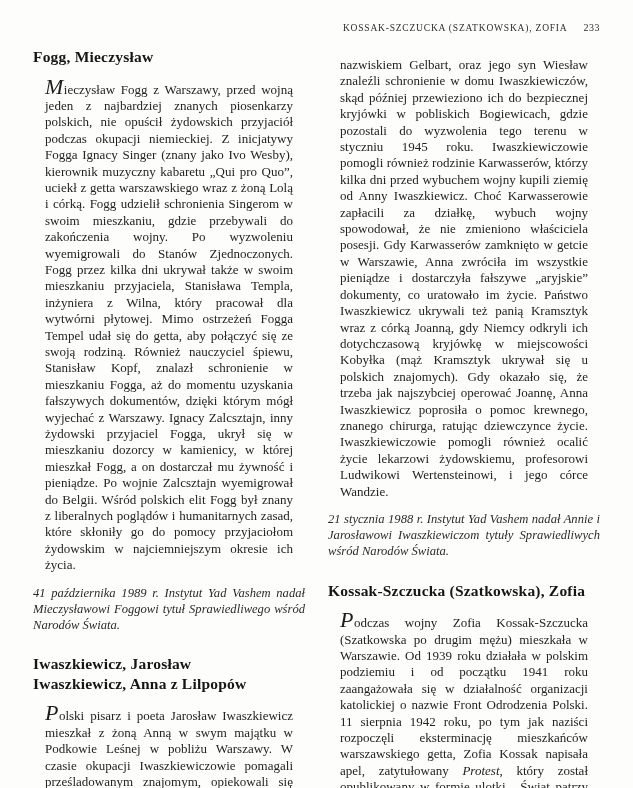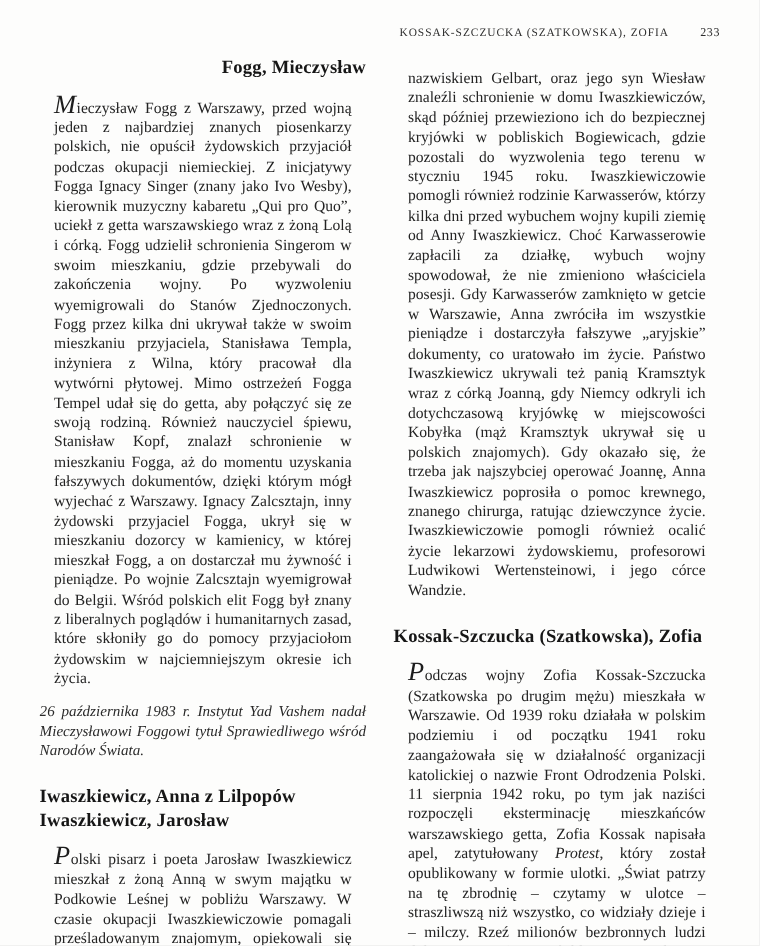--- a/index.html
+++ b/index.html
@@ -17,41 +17,41 @@
     position: absolute;
     top: 22px;
     left: 33px;
     right: 33px;
     text-align: right;
     font-size: 9.5px;
     letter-spacing: 0.8px;
     color: #2e2e2e;
     white-space: nowrap;
   }
-  .rh-page { margin-left: 26px; letter-spacing: 0.5px; font-size: 10px; }
+  .rh-page { margin-left: 16px; letter-spacing: 0.5px; font-size: 10px; }
   .columns {
     position: absolute;
     top: 45px;
     left: 33px;
     width: 567px;
     height: 743px;
     display: flex;
     gap: 23px;
     overflow: hidden;
   }
   .col { width: 272px; flex: 0 0 272px; }
   .entry-heading {
     margin: 21px 0 15px 0;
     font-size: 15.5px;
     line-height: 19.5px;
     font-weight: bold;
     color: #161616;
     letter-spacing: 0.2px;
   }
-  .col > .entry-heading:first-child { margin-top: 2px; text-align: right; }
+  .col > .entry-heading:first-child { margin-top: 2px; }
   .entry-heading .hl { display: block; }
   p.body {
     margin: 12px;
     font-size: 13px;
     line-height: 16.4px;
     text-align: justify;
     hyphens: auto;
     -webkit-hyphens: auto;
   }
   p.note {
@@ -83,35 +83,36 @@
   <div class="columns">
 
     <div class="col">
 
       <h2 class="entry-heading">
         <span class="hl">Fogg, Mieczysław</span>
       </h2>
 
       <p class="body"><span class="initial">M</span><span>ieczysław Fogg z Warszawy, przed wojną jeden z najbardziej znanych piosenkarzy polskich, nie opuścił żydowskich przyjaciół podczas okupacji niemieckiej. Z inicjatywy Fogga Ignacy Singer (znany jako Ivo Wesby), kierownik muzyczny kabaretu „Qui pro Quo”, uciekł z getta warszawskiego wraz z żoną Lolą i córką. Fogg udzielił schronienia Singerom w swoim mieszkaniu, gdzie przebywali do zakończenia wojny. Po wyzwoleniu wyemigrowali do Stanów Zjednoczonych. Fogg przez kilka dni ukrywał także w swoim mieszkaniu przyjaciela, Stanisława Templa, inżyniera z Wilna, który pracował dla wytwórni płytowej. Mimo ostrzeżeń Fogga Tempel udał się do getta, aby połączyć się ze swoją rodziną. Również nauczyciel śpiewu, Stanisław Kopf, znalazł schronienie w mieszkaniu Fogga, aż do momentu uzyskania fałszywych dokumentów, dzięki którym mógł wyjechać z Warszawy. Ignacy Zalcsztajn, inny żydowski przyjaciel Fogga, ukrył się w mieszkaniu dozorcy w kamienicy, w której mieszkał Fogg, a on dostarczał mu żywność i pieniądze. Po wojnie Zalcsztajn wyemigrował do Belgii. Wśród polskich elit Fogg był znany z liberalnych poglądów i humanitarnych zasad, które skłoniły go do pomocy przyjaciołom żydowskim w najciemniejszym okresie ich życia.</span></p>
 
-      <p class="note">26 października 1983 r. Instytut Yad Vashem nadał Mieczysławowi Foggowi tytuł Sprawiedliwego wśród Narodów Świata.</p>
+      <p class="note">41 października 1989 r. Instytut Yad Vashem nadał Mieczysławowi Foggowi tytuł Sprawiedliwego wśród Narodów Świata.</p>
 
       <h2 class="entry-heading">
+        <span class="hl">Iwaszkiewicz, Jarosław</span>
         <span class="hl">Iwaszkiewicz, Anna z Lilpopów</span>
-        <span class="hl">Iwaszkiewicz, Jarosław</span>
       </h2>
 
       <p class="body"><span class="initial">P</span><span>olski pisarz i poeta Jarosław Iwaszkiewicz mieszkał z żoną Anną w swym majątku w Podkowie Leśnej w pobliżu Warszawy. W czasie okupacji Iwaszkiewiczowie pomagali prześladowanym znajomym, opiekowali się nimi i znajdowali im kryjówki. Pomogli m.in. małżeństwu Muszkatów i ich córce Anieli, którzy zamieszkali u przyjaciół Iwaszkiewiczów w Milanówku. Pisarz wraz z żoną opiekowali się nimi aż do wyzwolenia. Inny żydowski uchodźca,</span></p>
 
     </div>
 
     <div class="col">
 
       <p class="body">nazwiskiem Gelbart, oraz jego syn Wiesław znaleźli schronienie w domu Iwaszkiewiczów, skąd później przewieziono ich do bezpiecznej kryjówki w pobliskich Bogiewicach, gdzie pozostali do wyzwolenia tego terenu w styczniu 1945 roku. Iwaszkiewiczowie pomogli również rodzinie Karwasserów, którzy kilka dni przed wybuchem wojny kupili ziemię od Anny Iwaszkiewicz. Choć Karwasserowie zapłacili za działkę, wybuch wojny spowodował, że nie zmieniono właściciela posesji. Gdy Karwasserów zamknięto w getcie w Warszawie, Anna zwróciła im wszystkie pieniądze i dostarczyła fałszywe „aryjskie” dokumenty, co uratowało im życie. Państwo Iwaszkiewicz ukrywali też panią Kramsztyk wraz z córką Joanną, gdy Niemcy odkryli ich dotychczasową kryjówkę w miejscowości Kobyłka (mąż Kramsztyk ukrywał się u polskich znajomych). Gdy okazało się, że trzeba jak najszybciej operować Joannę, Anna Iwaszkiewicz poprosiła o pomoc krewnego, znanego chirurga, ratując dziewczynce życie. Iwaszkiewiczowie pomogli również ocalić życie lekarzowi żydowskiemu, profesorowi Ludwikowi Wertensteinowi, i jego córce Wandzie.</p>
 
+      <p class="note">21 stycznia 1988 r. Instytut Yad Vashem nadał Annie i Jarosławowi Iwaszkiewiczom tytuły Sprawiedliwych wśród Narodów Świata.</p>
 
       <h2 class="entry-heading">
         <span class="hl">Kossak-Szczucka (Szatkowska), Zofia</span>
       </h2>
 
       <p class="body"><span class="initial">P</span><span>odczas wojny Zofia Kossak-Szczucka (Szatkowska po drugim mężu) mieszkała w Warszawie. Od 1939 roku działała w polskim podziemiu i od początku 1941 roku zaangażowała się w działalność organizacji katolickiej o nazwie Front Odrodzenia Polski. 11 sierpnia 1942 roku, po tym jak naziści rozpoczęli eksterminację mieszkańców warszawskiego getta, Zofia Kossak napisała apel, zatytułowany </span><em class="work-title">Protest</em><span>, który został opublikowany w formie ulotki. „Świat patrzy na tę zbrodnię – czytamy w ulotce – straszliwszą niż wszystko, co widziały dzieje i – milczy. Rzeź milionów bezbronnych ludzi dokonywa się wśród powszechnego, złowrogiego milczenia. [...] Tego milczenia dłużej tolerować nie można. [...] Kto milczy w obliczu mordu – staje się wspólnikiem</span></p>
 
     </div>
 
   </div>

